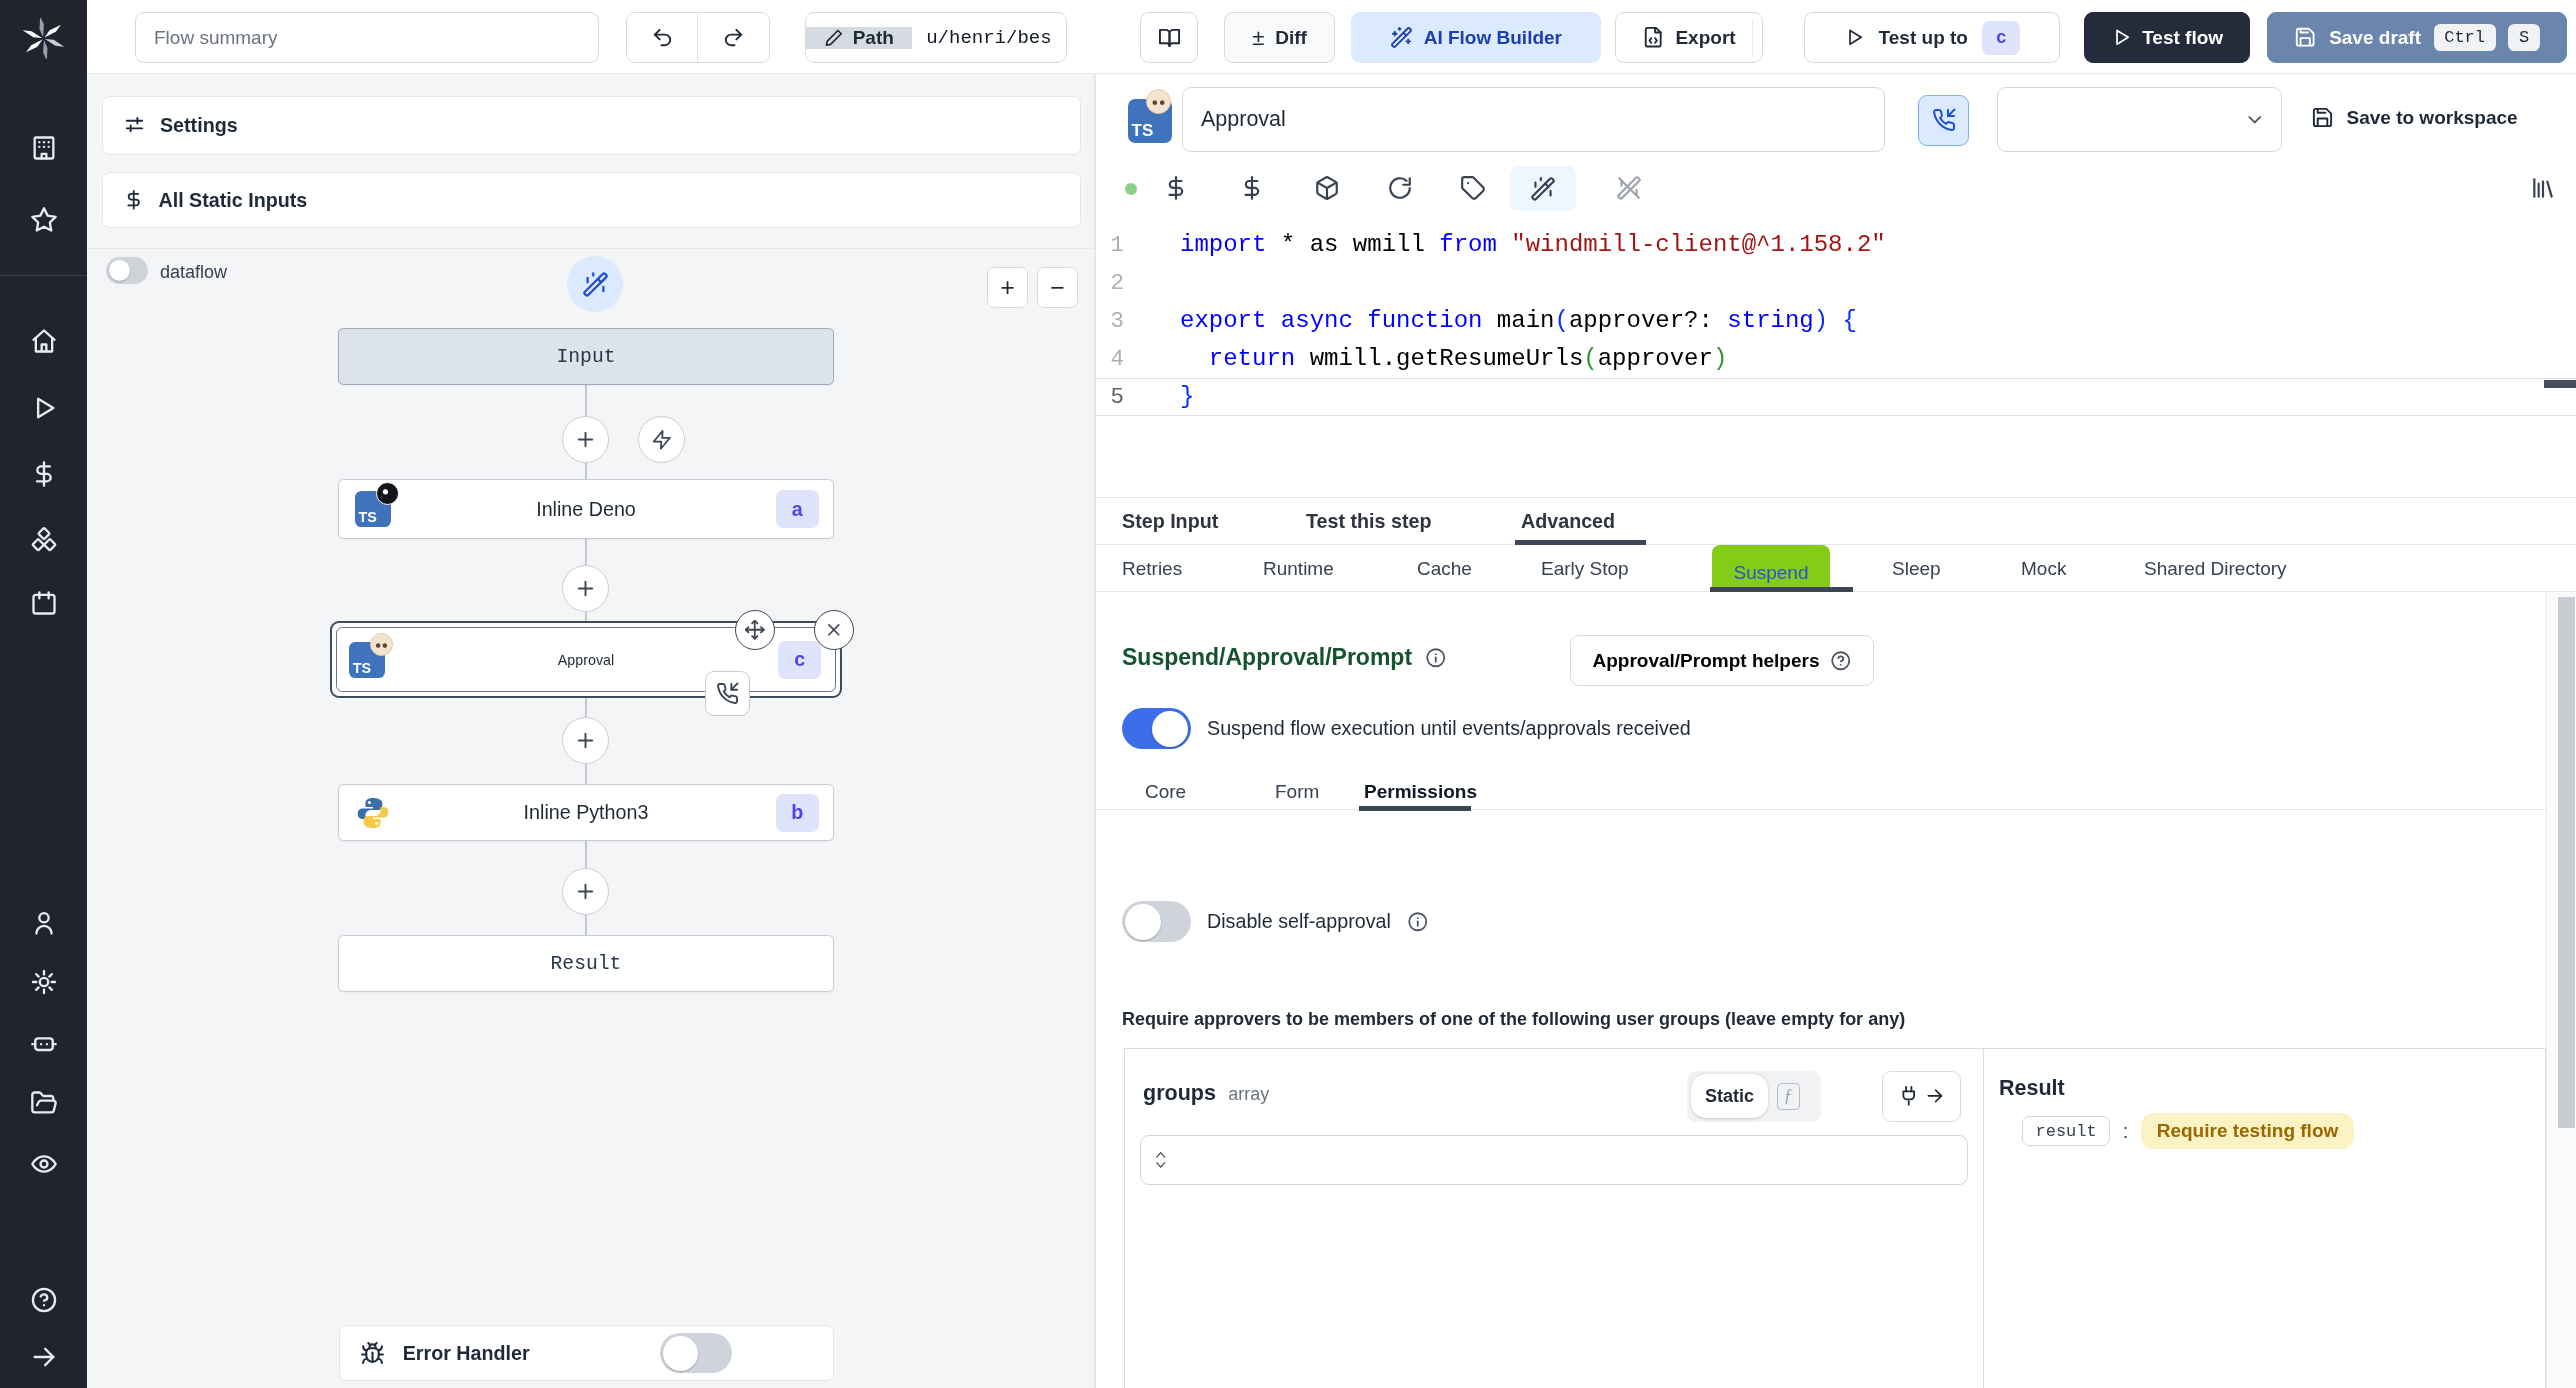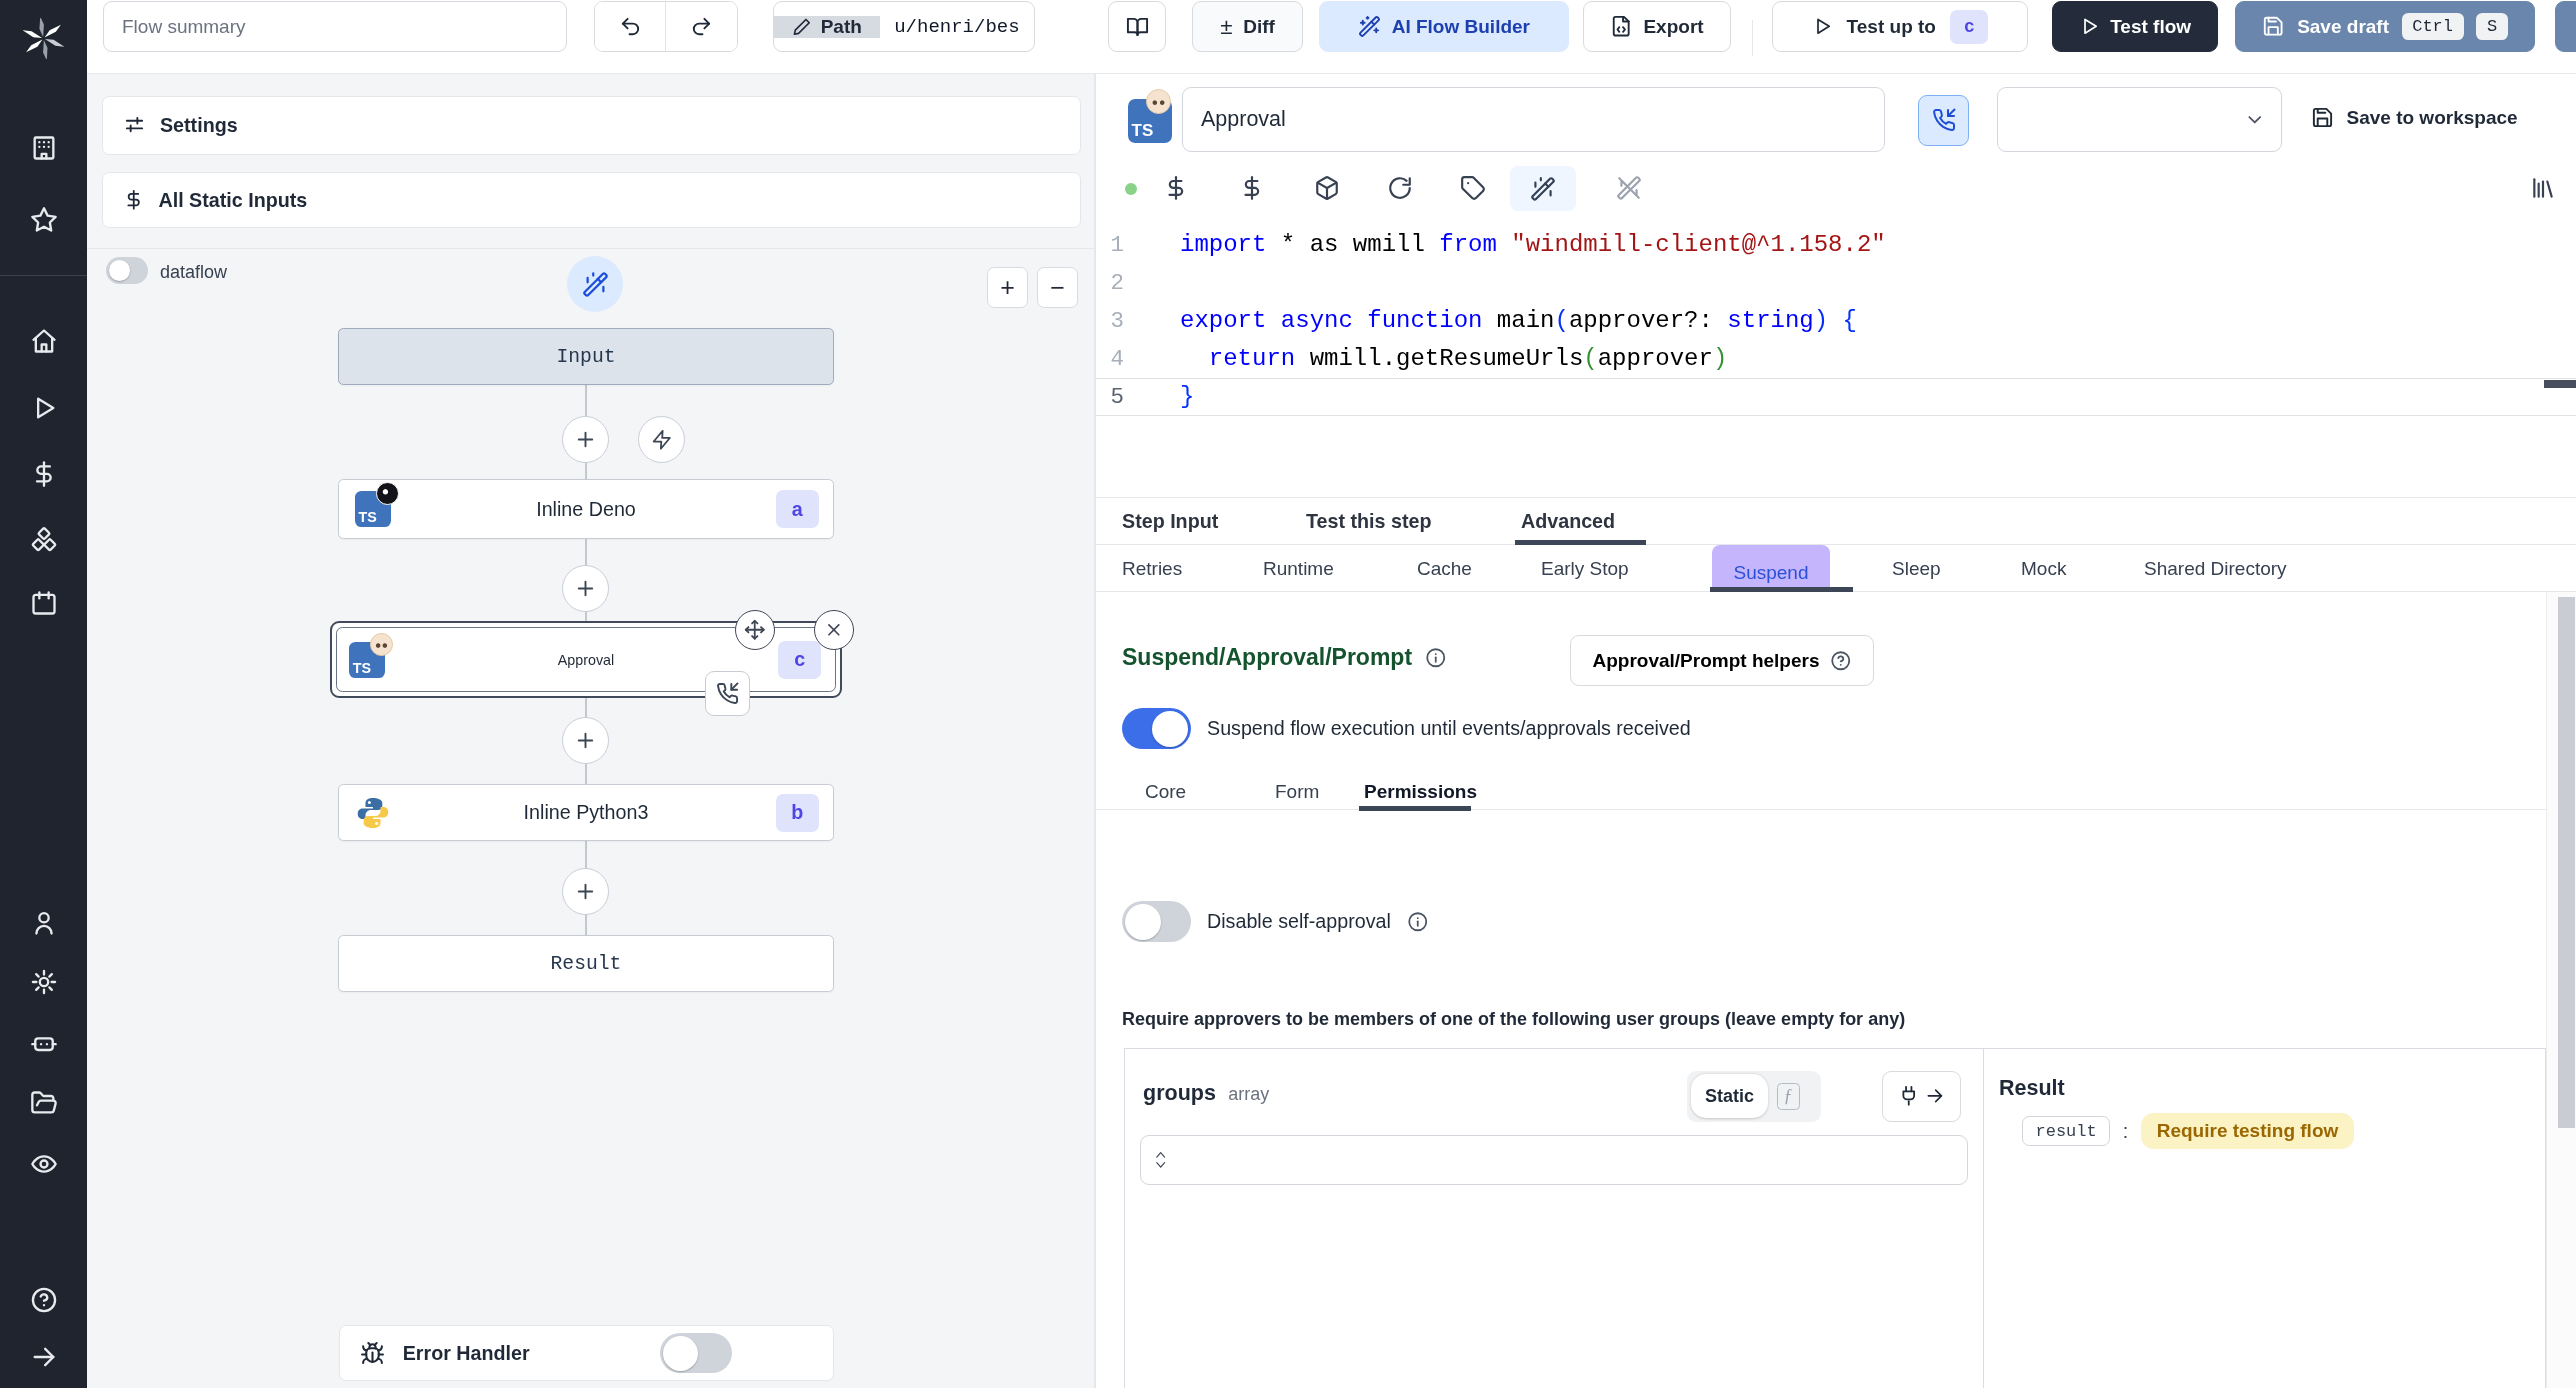--- a/index.html
+++ b/index.html
@@ -10,21 +10,21 @@
 
   
   .sidebar { position:absolute; left:0; top:0; width:87px; height:1388px; background:#20242e; z-index:30; }
   .sidebar .sb-icon { position:absolute; left:29.5px; width:28px; height:28px; color:#e8eaee; cursor:pointer; }
   .sb-divider { position:absolute; left:0; top:275px; width:87px; height:0.9px; background:#3a4150; }
   .sb-logo { position:absolute; left:23px; top:18px; width:41px; height:41px; }
 
   
   .topbar { position:absolute; left:87px; top:0; width:2489px; height:74px; background:#fff;
     border-bottom:0.9px solid #e6e8ec; z-index:20; overflow:hidden; }
-  .tb-item { position:absolute; top:1px; height:51px; display:flex; align-items:center; }
+  .tb-item { position:absolute; top:12px; height:51px; display:flex; align-items:center;margin-left:32px; }
   .tb-input { border:0.9px solid #d5d9e0; border-radius:9px; padding:0 18px; font-size:19px; color:#1f2937; outline:none; }
   .tb-input::placeholder { color:#6b7280; }
   .btn { display:flex; align-items:center; justify-content:center; gap:10.7px; border:0.9px solid #d7dadf;
     background:#fff; border-radius:9px; font-size:19px; font-weight:600; color:#1f2937; cursor:pointer; height:51px; }
   .undo-redo { border:0.9px solid #d7dadf; border-radius:9px; overflow:hidden; display:flex; }
   .undo-redo > div { width:71px; height:49px; display:flex; align-items:center; justify-content:center; cursor:pointer; background:#fff; }
   .undo-redo > div:first-child { border-right:0.9px solid #e3e5e9; }
   .path-btn { border:0.9px solid #d7dadf; border-radius:9px; overflow:hidden; display:flex; height:51px; cursor:pointer; }
   .path-btn .seg-l { background:#d6dae1; display:flex; align-items:center; gap:9px; padding:0 18px; font-size:19px; font-weight:600; }
   .path-btn .seg-r { background:#fff; display:flex; align-items:center; padding:0 14.3px;
@@ -90,21 +90,21 @@
   .code-line.current { border-top:1.8px solid #e2e2e2; border-bottom:1.8px solid #e2e2e2; }
   .code-line.current .ln { color:#5a6270; }
   .tk-kw{color:#0000ff} .tk-str{color:#a31515} .tk-pl{color:#000000} .tk-b1{color:#0431fa} .tk-b2{color:#319331}
   .ov-mark { position:absolute; right:0; top:166px; width:32px; height:8px; background:#474f5d; }
 
   .tabs-row { position:absolute; left:0; top:424px; width:1481px; height:47px; border-bottom:0.9px solid #e5e7eb; }
   .tab { position:absolute; top:0; height:47px; display:flex; align-items:center; font-size:19.7px; font-weight:600; color:#2e3440; cursor:pointer; }
   .tab-underline { position:absolute; height:4.5px; background:#3c4656; bottom:-0.9px; z-index:2; }
   .subtabs-row { position:absolute; left:0; top:471px; width:1481px; height:47px; border-bottom:0.9px solid #e5e7eb; }
   .subtab { position:absolute; top:0; height:47px; display:flex; align-items:center; font-size:19px; color:#374151; cursor:pointer; }
-  .subtab.pill { background:#c4b5fd; color:#2b50d8; border-radius:8px; height:55px; top:0; padding:0 21.5px; }
+  .subtab.pill { background:#84cc16; color:#2b50d8; border-radius:8px; height:55px; top:0; padding:0 21.5px; }
 
   .adv-content { position:absolute; left:0; top:518px; width:1481px; height:796px; background:#fff; }
   .h-section { position:absolute; left:27px; font-size:23px; font-weight:700; color:#14532d; display:flex; align-items:center; gap:12.5px; }
   .helpers-btn { position:absolute; left:475px; top:43px; height:51px; padding:0 21.5px; display:flex; align-items:center; gap:10.7px;
     border:0.9px solid #d7dadf; border-radius:9px; background:#fff; font-size:19px; font-weight:600; cursor:pointer; }
   .toggle-row { position:absolute; left:27px; display:flex; align-items:center; gap:16px; font-size:19.7px; color:#1f2937; }
   .ptabs { position:absolute; left:0; top:182px; width:1451px; height:36px; border-bottom:0.9px solid #e5e7eb; }
   .ptab { position:absolute; top:0; height:36px; display:flex; align-items:center; font-size:19px; color:#374151; cursor:pointer; }
   .note { position:absolute; left:27px; top:417px; font-size:18px; font-weight:700; color:#1f2937; }
   .io-box { position:absolute; left:29px; top:456px; width:1422px; height:340px; border:0.9px solid #d9dde3; border-bottom:none; background:#fff; }

